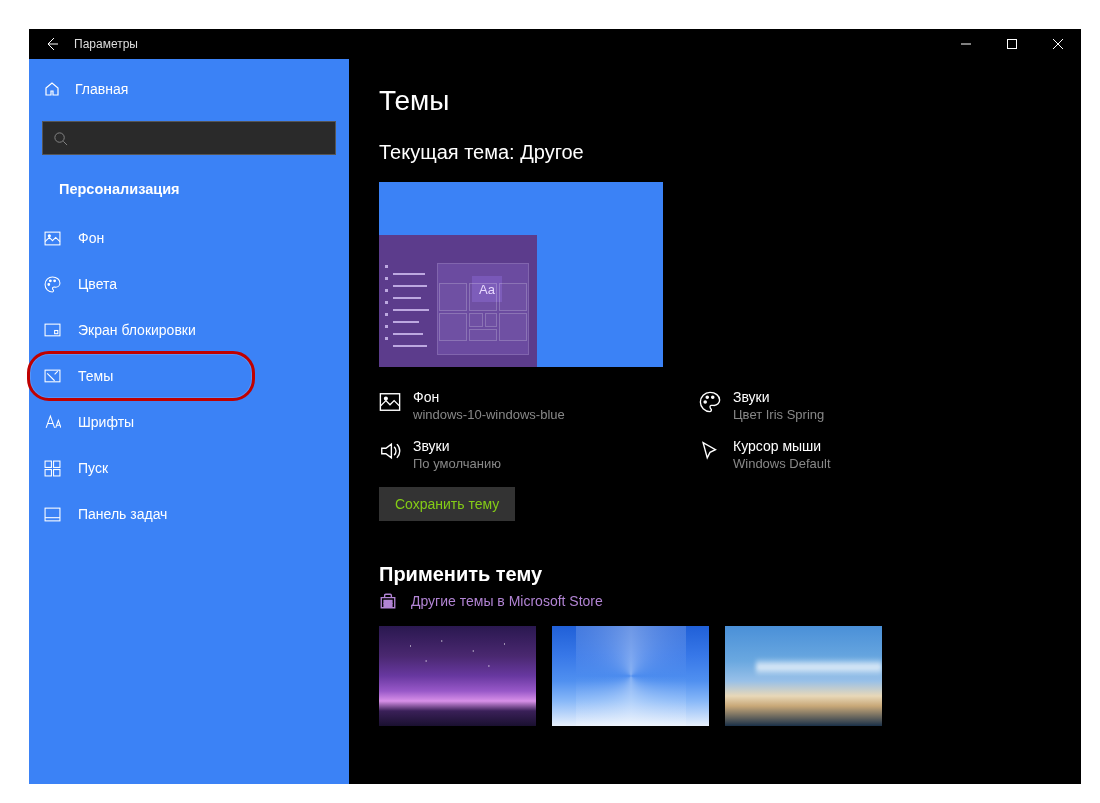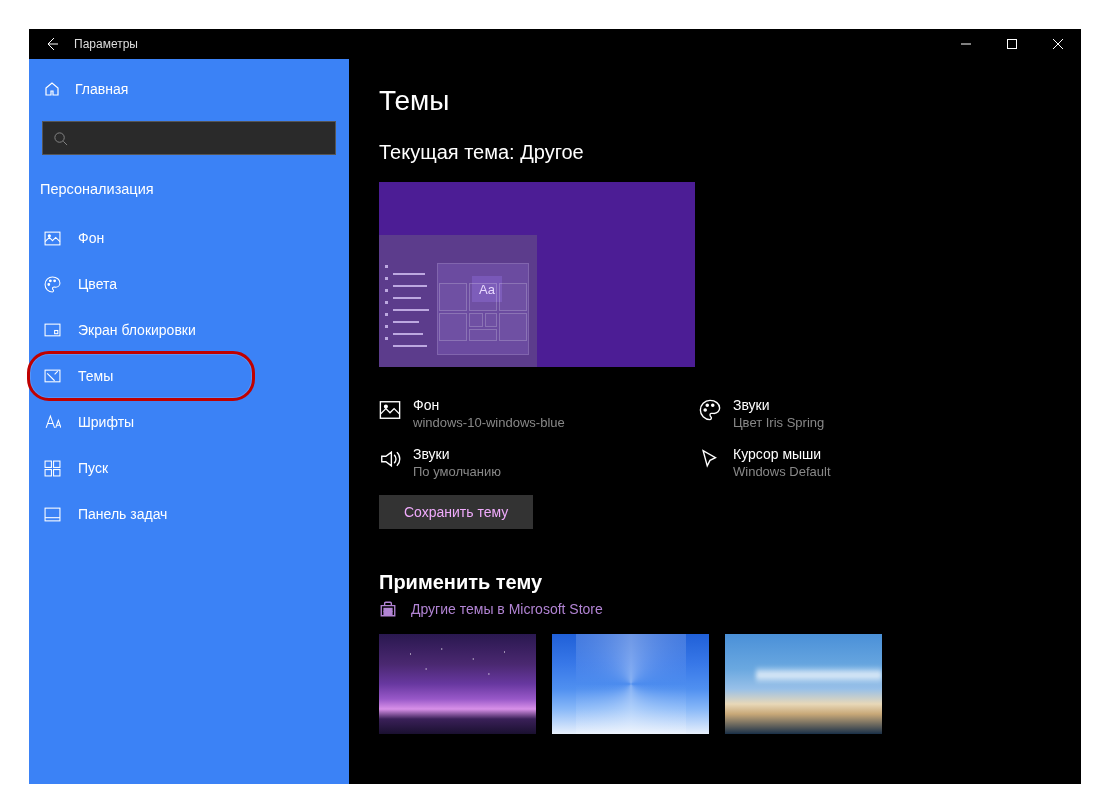--- a/index.html
+++ b/index.html
@@ -10,44 +10,44 @@
 .title{font-size:12px;color:#ddd}
 .win-controls{position:absolute;right:0;top:0;display:flex}
 .win-btn{width:46px;height:30px;display:flex;align-items:center;justify-content:center;color:#fff}
 .content{display:flex;height:calc(100% - 30px)}
 .sidebar{width:320px;background:#3b82f6;padding:10px 0}
 .home-link{display:flex;align-items:center;height:40px;padding:0 15px;color:#fff;font-size:14px;gap:15px}
 .search-box{margin:12px 13px 20px;height:34px;background:#2a2a2a;border:1px solid #555;display:flex;align-items:center;padding:0 10px;position:relative}
 .search-box input{background:transparent;border:none;outline:none;color:#999;font-size:14px;flex:1}
 .search-box input::placeholder{color:#888}
 .search-icon{color:#888}
-.group-header{padding:6px 11px 18px;font-size:14.5px;font-weight:normal;color:#fff}
+.group-header{padding:6px 30px 18px;font-size:14.5px;font-weight:bold;color:#fff}
 .nav-item{display:flex;align-items:center;height:46px;padding:0 15px;color:#fff;font-size:14px;gap:17px;cursor:pointer}
 .nav-item svg,.home-link svg{flex-shrink:0}
 .nav-item.highlighted{position:relative}
 .highlight-ring{position:absolute;left:-2px;right:94px;top:-2px;bottom:-2px;border:3px solid #c00000;border-radius:22px;pointer-events:none;box-shadow:inset 0 0 0 1px rgba(255,255,255,.15)}
 .main{flex:1;padding:26px 0 0 30px;background:#000;overflow:hidden}
 .page-title{font-size:28px;font-weight:400;margin-bottom:24px}
 .subtitle{font-size:20px;font-weight:400;margin-bottom:18px}
-.preview{width:316px;height:185px;background:#4c1d95;position:relative;margin-bottom:30px}
+.preview{width:284px;height:185px;background:#3b82f6;position:relative;margin-bottom:22px}
 .preview-window{position:absolute;left:0;bottom:0;width:158px;height:132px;background:#5c3c8c}
 .preview-inner{position:absolute;left:58px;top:28px;width:92px;height:92px;background:#6b4ba0;border:1px solid rgba(255,255,255,.15)}
 .preview-inner .aa{position:absolute;left:34px;top:12px;width:30px;height:26px;background:#7958b8;color:#e8d8ff;font-size:13px;display:flex;align-items:center;justify-content:center}
 .preview-tiles{position:absolute;left:60px;top:48px;width:88px;height:68px}
 .tile{position:absolute;border:1px solid rgba(255,255,255,.2);background:rgba(255,255,255,.03)}
 .preview-sidebar{position:absolute;left:6px;top:28px;width:48px}
 .preview-sidebar .line{height:2px;background:#bda8e0;margin:10px 0 10px 8px}
 .preview-sidebar .dot{width:3px;height:3px;background:#bda8e0;position:absolute;left:0}
 .theme-row{display:flex;gap:100px;margin-bottom:16px}
 .theme-item{display:flex;gap:12px;align-items:flex-start;min-width:220px;cursor:pointer}
 .theme-item svg{flex-shrink:0;margin-top:2px}
 .theme-item-text{display:flex;flex-direction:column;gap:2px}
 .theme-item-title{font-size:14px}
 .theme-item-sub{font-size:13px;color:#888}
-.save-btn{background:#333;border:none;color:#f0abfc;padding:9px 25px;font-size:14px;cursor:pointer;margin-bottom:42px}
+.save-btn{background:#333;border:none;color:#84cc16;padding:9px 16px;font-size:14px;cursor:pointer;margin-bottom:42px}
 .apply-title{font-size:20px;margin-bottom:6px}
 .store-link{display:flex;align-items:center;gap:14px;color:#b284d4;font-size:14px;margin-bottom:16px;cursor:pointer}
 .thumbs{display:flex;gap:16px}
 .thumb{width:157px;height:100px;position:relative;overflow:hidden}
 .thumb1{background:linear-gradient(180deg,#2a1850 0%,#4a2870 30%,#6838a0 50%,#9858c8 65%,#d890e8 75%,#3a2058 85%,#1a1030 100%)}
 .thumb1::before{content:"";position:absolute;inset:0;background:radial-gradient(1px 1px at 20% 20%,#fff,transparent),radial-gradient(1px 1px at 40% 15%,#fff,transparent),radial-gradient(1px 1px at 60% 25%,#fff,transparent),radial-gradient(1px 1px at 80% 18%,#fff,transparent),radial-gradient(1px 1px at 30% 35%,#fff,transparent),radial-gradient(1px 1px at 70% 40%,#fff,transparent)}
 .thumb2{background:linear-gradient(180deg,#2060d8 0%,#3878e8 30%,#5090f0 55%,#88b8f8 75%,#e8f0fc 100%)}
 .thumb2::after{content:"";position:absolute;left:50%;top:50%;width:110px;height:110px;transform:translate(-50%,-50%);background:conic-gradient(from 0deg at 50% 50%,rgba(255,255,255,.35),rgba(255,255,255,0) 25%,rgba(255,255,255,.35) 50%,rgba(255,255,255,0) 75%,rgba(255,255,255,.35))}
 .thumb3{background:linear-gradient(180deg,#4a90d8 0%,#6aa8e0 35%,#98c0e8 55%,#e8d8b8 70%,#c8a878 80%,#1a3048 100%)}
 .thumb3::after{content:"";position:absolute;left:20%;right:0;top:32%;height:18%;background:linear-gradient(180deg,rgba(255,255,255,0),rgba(255,255,255,.8),rgba(255,255,255,0));filter:blur(2px)}

